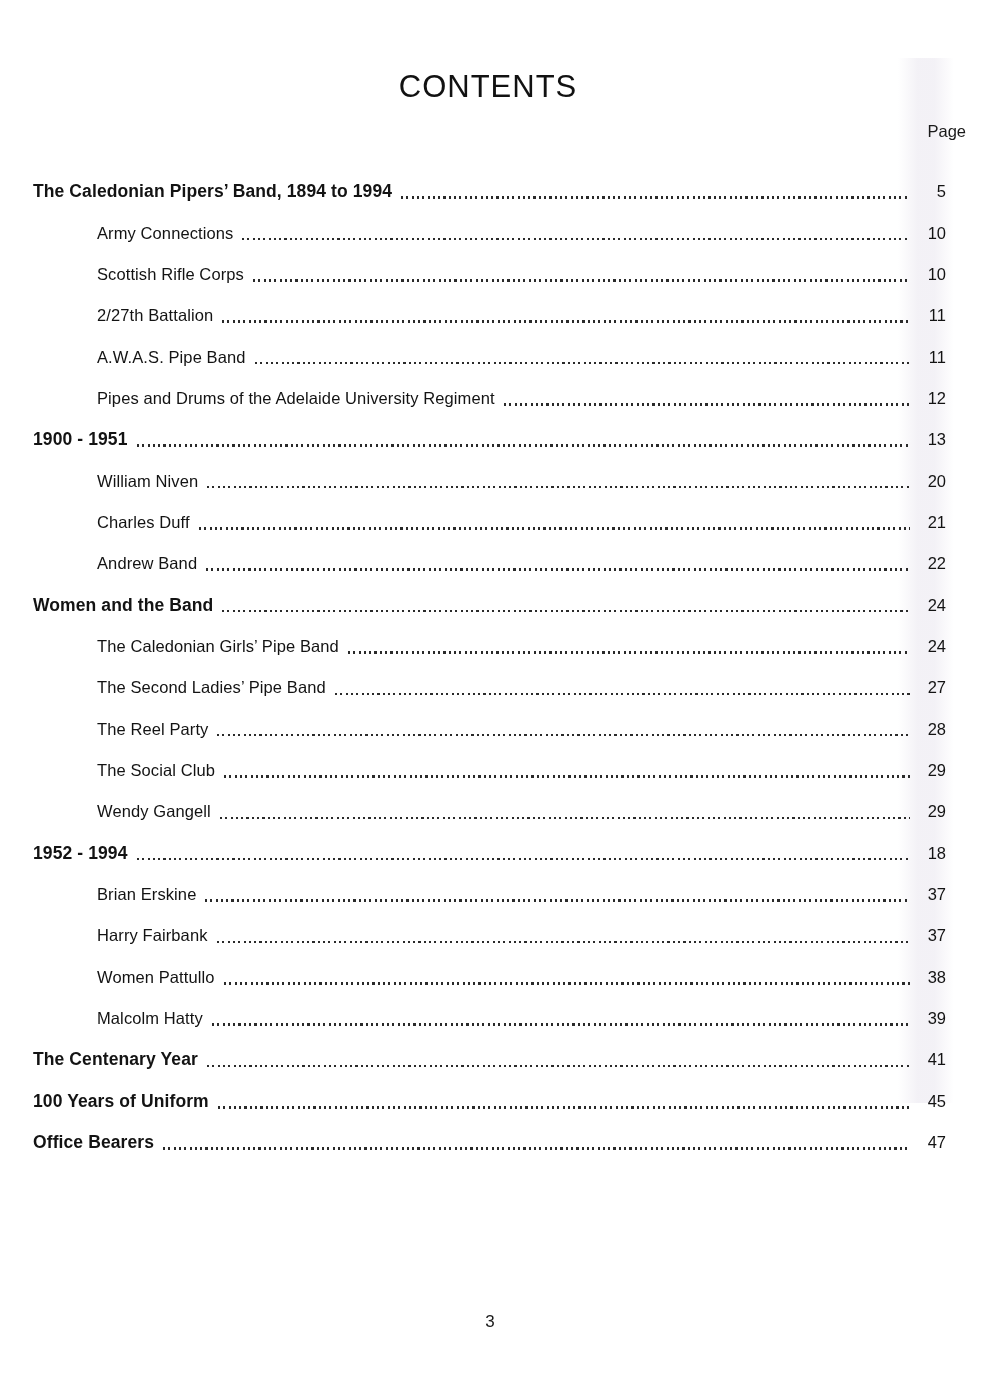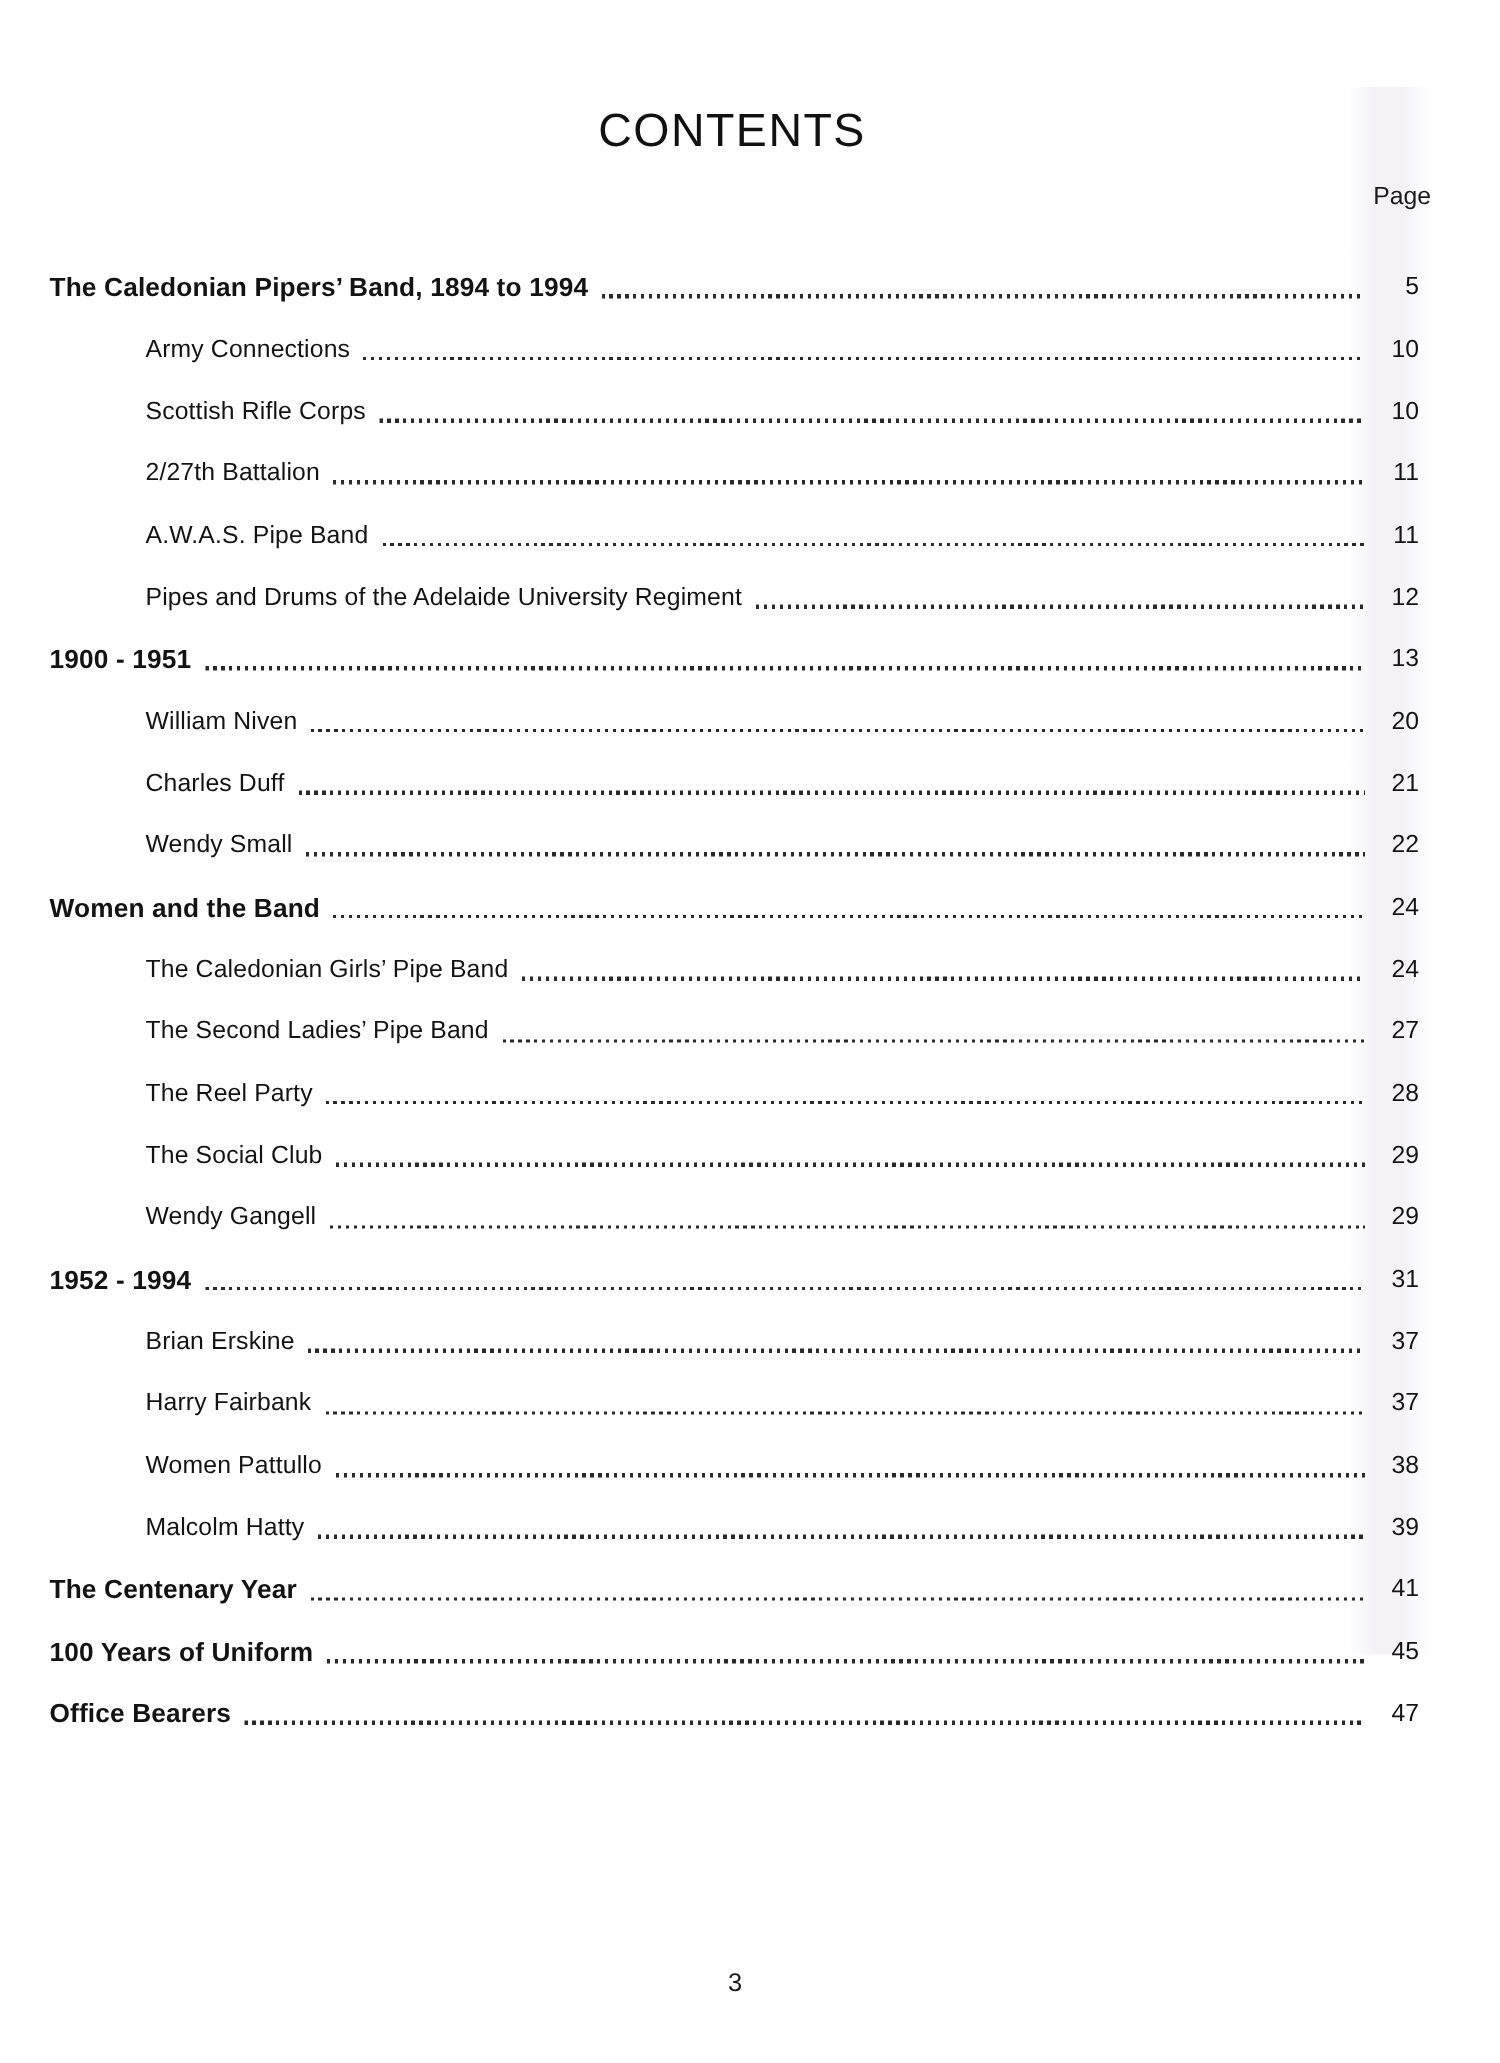--- a/index.html
+++ b/index.html
@@ -39,21 +39,21 @@
     text-align: center;
     font-size: 31px;
     line-height: 34px;
     font-weight: normal;
     letter-spacing: 1px;
     color: #111111;
   }
   .page-col-header {
     position: absolute;
     top: 122px;
-    right: 46px;
+    right: 34px;
     font-size: 16.5px;
     line-height: 19px;
     color: #1a1a1a;
     padding-left: 48px;
   }
   .toc-list {
     position: absolute;
     top: 171px;
     left: 33px;
     width: 913px;
@@ -153,21 +153,21 @@
     <span class="label">William Niven</span>
     <span class="dots"></span>
     <span class="num">20</span>
   </div>
       <div class="row l1">
     <span class="label">Charles Duff</span>
     <span class="dots"></span>
     <span class="num">21</span>
   </div>
       <div class="row l1">
-    <span class="label">Wendy Small</span>
+    <span class="label">Andrew Band</span>
     <span class="dots"></span>
     <span class="num">22</span>
   </div>
       <div class="row l0">
     <span class="label">Women and the Band</span>
     <span class="dots"></span>
     <span class="num">24</span>
   </div>
       <div class="row l1">
     <span class="label">The Caledonian Girls’ Pipe Band</span>
@@ -190,21 +190,21 @@
     <span class="num">29</span>
   </div>
       <div class="row l1">
     <span class="label">Wendy Gangell</span>
     <span class="dots"></span>
     <span class="num">29</span>
   </div>
       <div class="row l0">
     <span class="label">1952 - 1994</span>
     <span class="dots"></span>
-    <span class="num">31</span>
+    <span class="num">18</span>
   </div>
       <div class="row l1">
     <span class="label">Brian Erskine</span>
     <span class="dots"></span>
     <span class="num">37</span>
   </div>
       <div class="row l1">
     <span class="label">Harry Fairbank</span>
     <span class="dots"></span>
     <span class="num">37</span>

